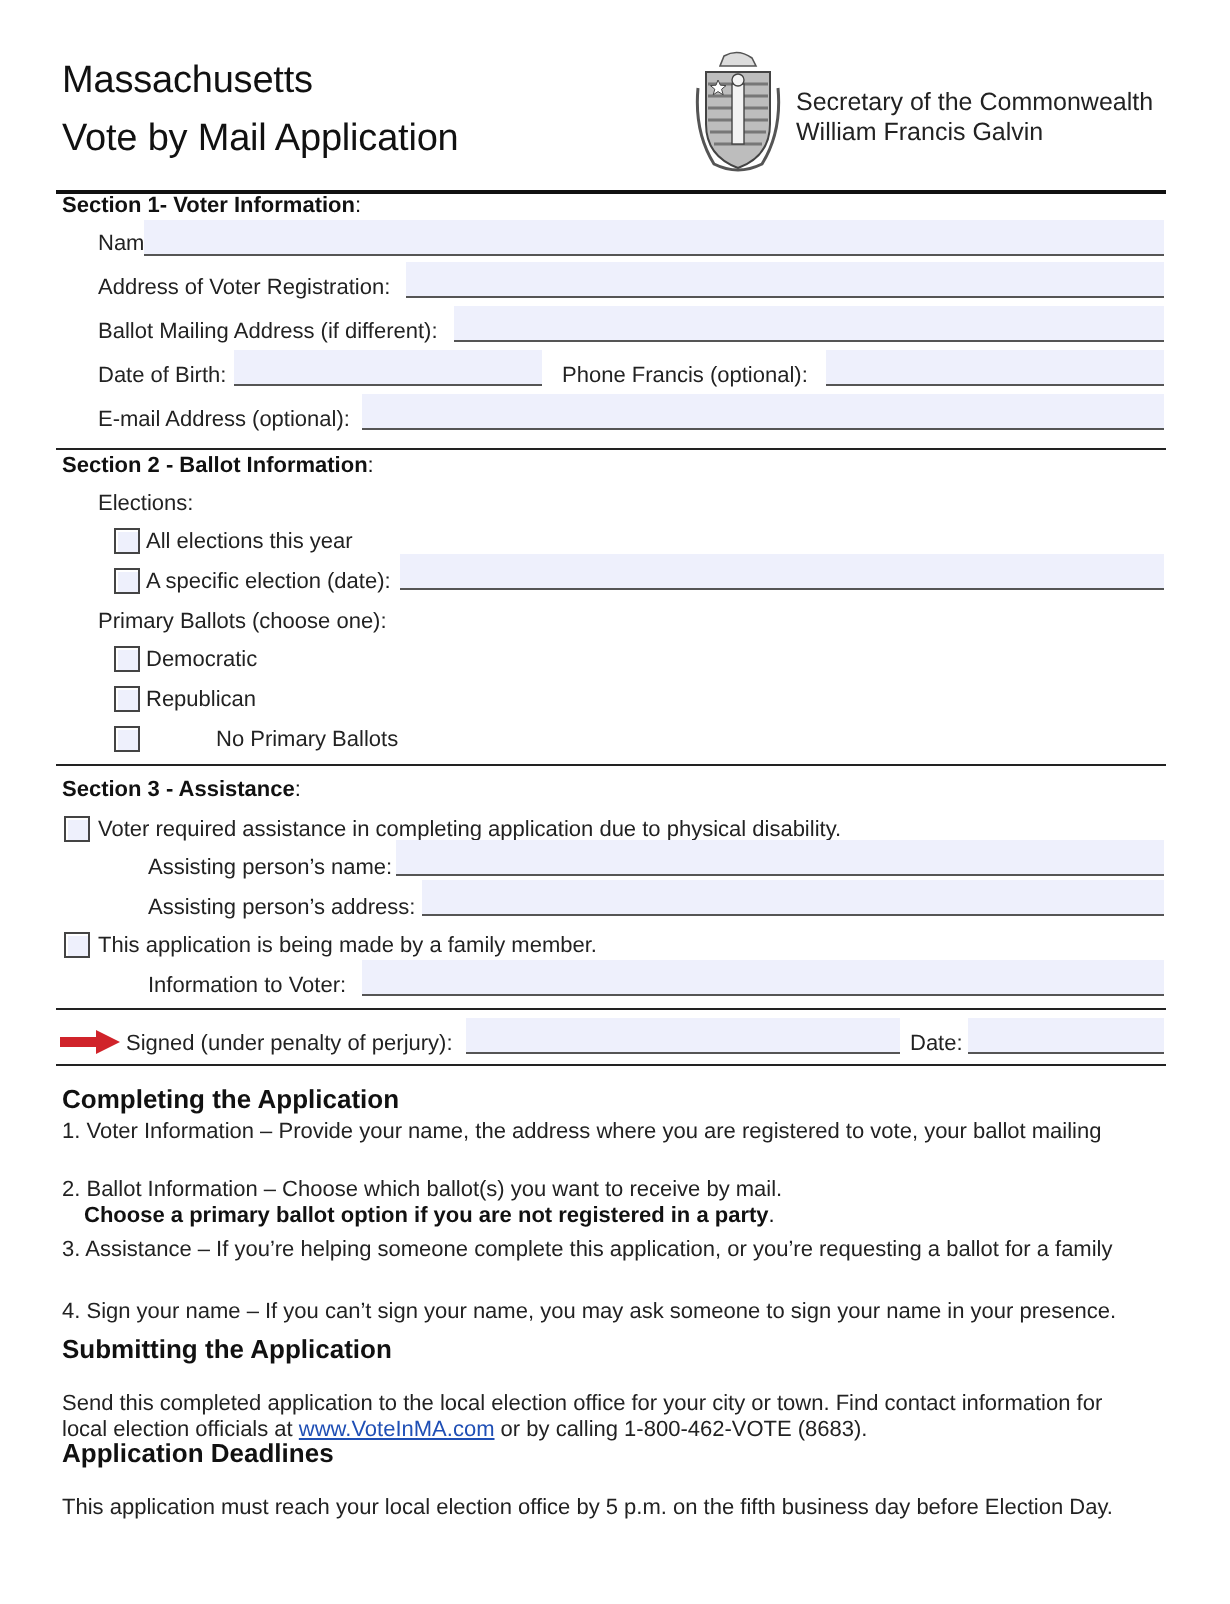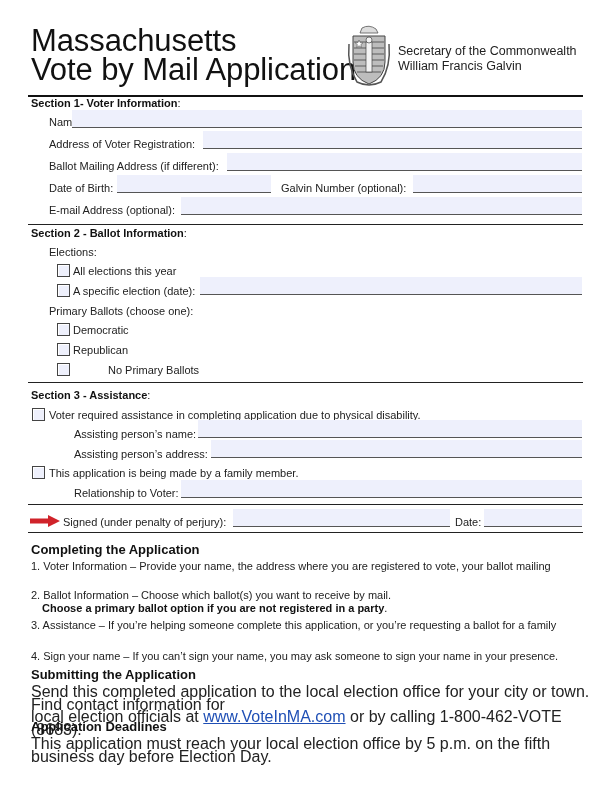--- a/index.html
+++ b/index.html
@@ -1,40 +1,40 @@
 <!DOCTYPE html>
 <html><head>
 <meta charset="utf-8">
 <style>
   * { box-sizing: border-box; margin: 0; padding: 0; }
   html, body { width: 615px; height: 802px; background: #ffffff; }
   body { font-family: "Liberation Sans", sans-serif; color: #1a1a1a; position: relative; overflow: hidden; }
 
   .abs { position: absolute; }
 
-  .title { left: 31px; top: 26px; font-size: 31px; line-height: 29px; color: #111; font-weight: normal; letter-spacing: -0.1px; }
+  .title { left: 31px; top: 26px; font-size: 19px; line-height: 29px; color: #111; font-weight: normal; letter-spacing: -0.1px; }
   .seal { left: 344px; top: 24px; width: 50px; height: 66px; }
   .official { left: 398px; top: 44px; font-size: 12.5px; line-height: 14.5px; color: #222; }
 
   .rule { left: 28px; width: 555px; height: 0; border-top: 1.3px solid #222; }
   .rule.thick { border-top: 2px solid #111; }
 
   .sect { left: 31px; font-size: 11px; font-weight: bold; color: #111; }
   .sect .colon { font-weight: normal; }
 
   .lbl { font-size: 11px; color: #222; white-space: nowrap; }
 
   .field { position: absolute; height: 18px; background: #eef0fc; border-bottom: 1px solid #555; }
   .field input { width: 100%; height: 100%; border: none; background: transparent; font-family: "Liberation Sans", sans-serif; font-size: 11px; padding: 0 3px; outline: none; }
 
   .cb { position: absolute; width: 13px; height: 13px; border: 1px solid #444; background: #eef0fc; box-shadow: inset 1px 1px 0 #fff; }
 
   .arrow { left: 30px; top: 515px; width: 30px; height: 12px; }
 
-  .body-text { font-size: 16px; color: #222; line-height: 12.5px; }
+  .body-text { font-size: 11px; color: #222; line-height: 12.5px; margin-top: 10px; }
   .h-bold { font-size: 13px; font-weight: bold; color: #111; }
   .li { left: 31px; width: 550px; font-size: 11px; color: #222; line-height: 12.5px; }
   .li .cont { padding-left: 11px; display: block; }
   .li .bold { font-weight: bold; color: #111; padding-left: 11px; display: block; }
   .link { color: #1f4fb5; text-decoration: underline; cursor: pointer; }
 </style>
 </head>
 <body>
 
 <div class="abs title">
@@ -72,21 +72,21 @@
 <div class="field" style="left:72px;top:110px;width:510px;"><input value="" style=""></div>
 
 <div class="abs lbl" style="left:49px;top:138px;">Address of Voter Registration:</div>
 <div class="field" style="left:203px;top:131px;width:379px;"><input value="" style=""></div>
 
 <div class="abs lbl" style="left:49px;top:160px;">Ballot Mailing Address (if different):</div>
 <div class="field" style="left:227px;top:153px;width:355px;"><input value="" style=""></div>
 
 <div class="abs lbl" style="left:49px;top:182px;">Date of Birth:</div>
 <div class="field" style="left:117px;top:175px;width:154px;"><input value="" style=""></div>
-<div class="abs lbl" style="left:281px;top:182px;">Galvin Number (optional):</div>
+<div class="abs lbl" style="left:281px;top:182px;">Phone Francis (optional):</div>
 <div class="field" style="left:413px;top:175px;width:169px;"><input value="" style=""></div>
 
 <div class="abs lbl" style="left:49px;top:204px;">E-mail Address (optional):</div>
 <div class="field" style="left:181px;top:197px;width:401px;"><input value="" style=""></div>
 
 <div class="abs rule" style="top:224px;"></div>
 
 <div class="abs sect" style="top:227px;"><span>Section 2 - Ballot Information</span><span class="colon">:</span></div>
 
 <div class="abs lbl" style="left:49px;top:246px;">Elections:</div>
@@ -118,21 +118,21 @@
 
 <div class="abs lbl" style="left:74px;top:428px;">Assisting person’s name:</div>
 <div class="field" style="left:198px;top:420px;width:384px;"><input value="" style=""></div>
 
 <div class="abs lbl" style="left:74px;top:448px;">Assisting person’s address:</div>
 <div class="field" style="left:211px;top:440px;width:371px;"><input value="" style=""></div>
 
 <div class="cb" style="left:32px;top:466px;"></div>
 <div class="abs lbl" style="left:49px;top:467px;">This application is being made by a family member.</div>
 
-<div class="abs lbl" style="left:74px;top:487px;">Relationship to Voter:</div>
+<div class="abs lbl" style="left:74px;top:487px;">Information to Voter:</div>
 <div class="field" style="left:181px;top:480px;width:401px;"><input value="" style=""></div>
 
 <div class="abs rule" style="top:504px;"></div>
 
 <svg class="abs arrow" viewBox="0 0 30 12">
   <path d="M0 3.5 L18 3.5 L18 0 L30 6 L18 12 L18 8.5 L0 8.5 Z" fill="#d0232a"></path>
 </svg>
 <div class="abs lbl" style="left:63px;top:516px;">Signed (under penalty of perjury):</div>
 <div class="field" style="left:233px;top:509px;width:217px;"><input value="" style=""></div>
 <div class="abs lbl" style="left:455px;top:516px;">Date:</div>

